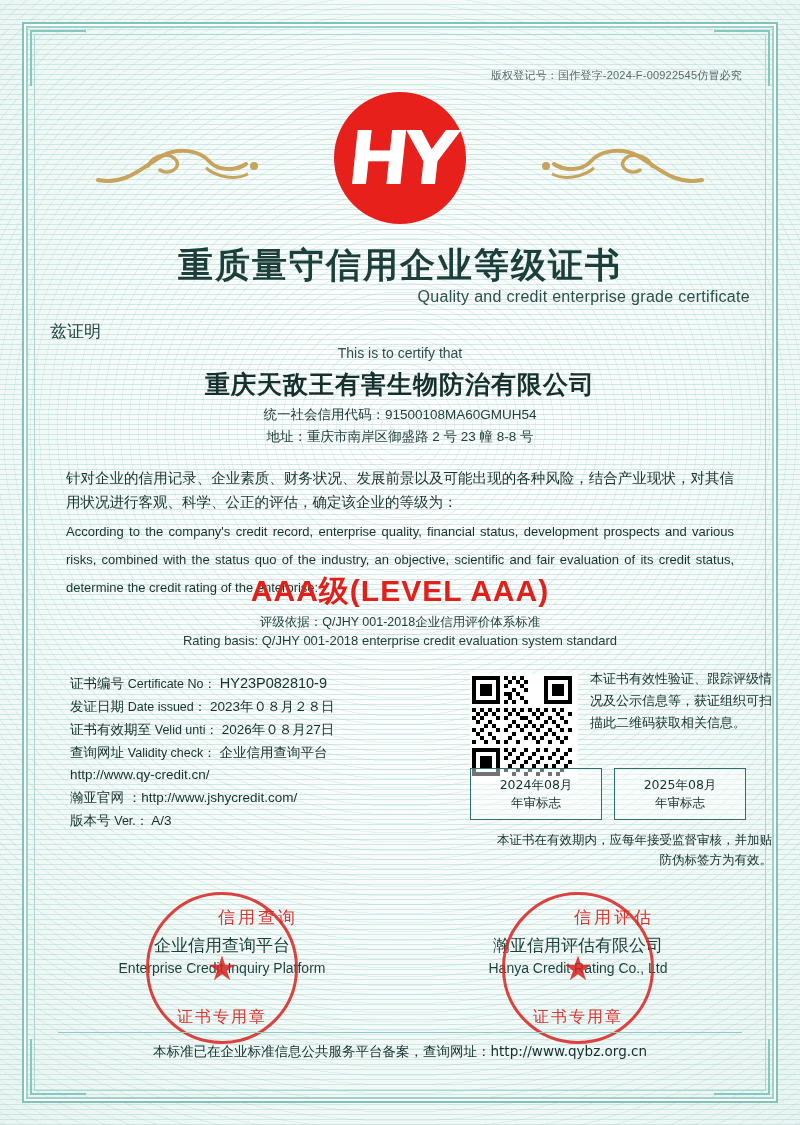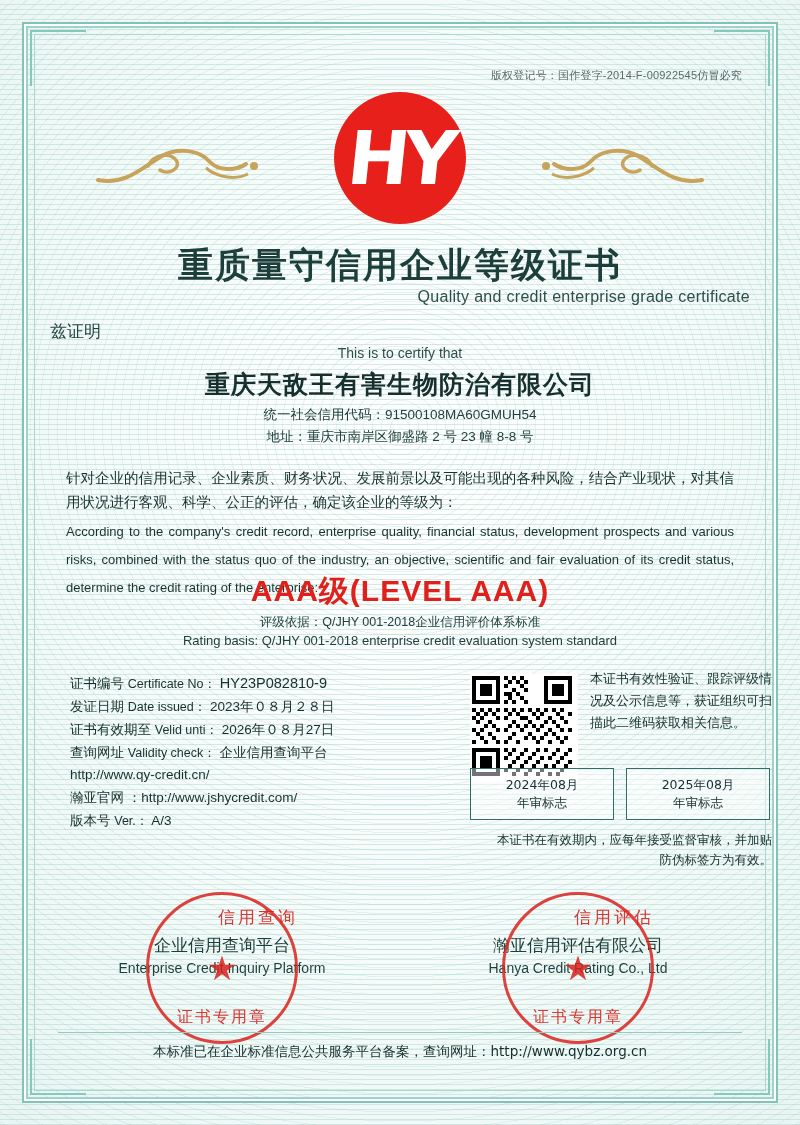--- a/index.html
+++ b/index.html
@@ -259,21 +259,21 @@
     line-height: 22px;
     color: #16302d;
     text-align: justify;
     font-family: "DejaVu Sans", sans-serif;
   }
 
   .seal-boxes {
     position: absolute;
     top: 722px;
     left: 420px;
-    width: 308px;
+    width: 276px;
     display: flex;
     gap: 12px;
   }
   .seal-box {
     width: 142px;
     height: 50px;
     border: 1px solid #2f6f68;
     display: flex;
     flex-direction: column;
     align-items: center;
@@ -391,21 +391,21 @@
 
   <div class="outer-border"></div>
   <div class="inner-border"></div>
   <div class="corner tl"></div>
   <div class="corner tr"></div>
   <div class="corner bl"></div>
   <div class="corner br"></div>
 
   <div class="content">
 
-    <div class="copyright-line">版权登记号：国作登字-2014-F-00922545仿冒必究</div>
+    <div class="copyright-line">版权登记号：国作登字-2024-F-00922545仿冒必究</div>
 
     <div class="logo-wrap">
       <svg class="flourish left" viewBox="0 0 190 60">
         <path d="M2 42 C 30 48, 48 28, 66 18 C 82 9, 104 12, 114 24 C 122 33, 140 33, 150 26" fill="none" stroke="currentColor" stroke-width="4" stroke-linecap="round"></path>
         <path d="M52 28 C 58 16, 74 14, 80 22 C 86 30, 72 38, 64 32" fill="none" stroke="currentColor" stroke-width="3.5" stroke-linecap="round"></path>
         <path d="M110 30 C 122 40, 140 42, 152 36" fill="none" stroke="currentColor" stroke-width="3"></path>
         <circle cx="158" cy="28" r="4" fill="currentColor"></circle>
       </svg>
 
       <svg class="flourish right" viewBox="0 0 190 60">

